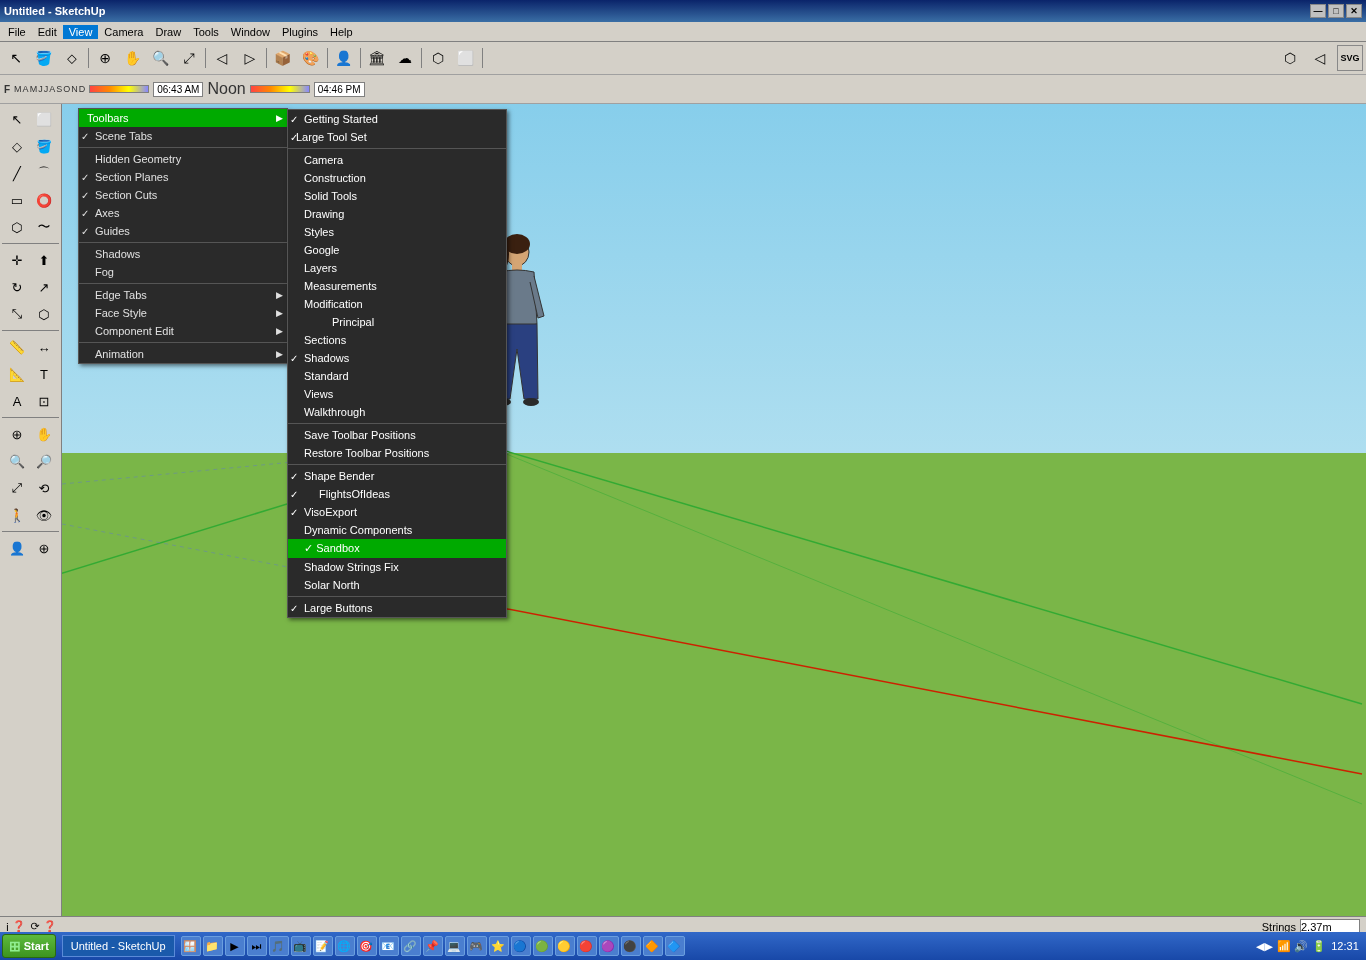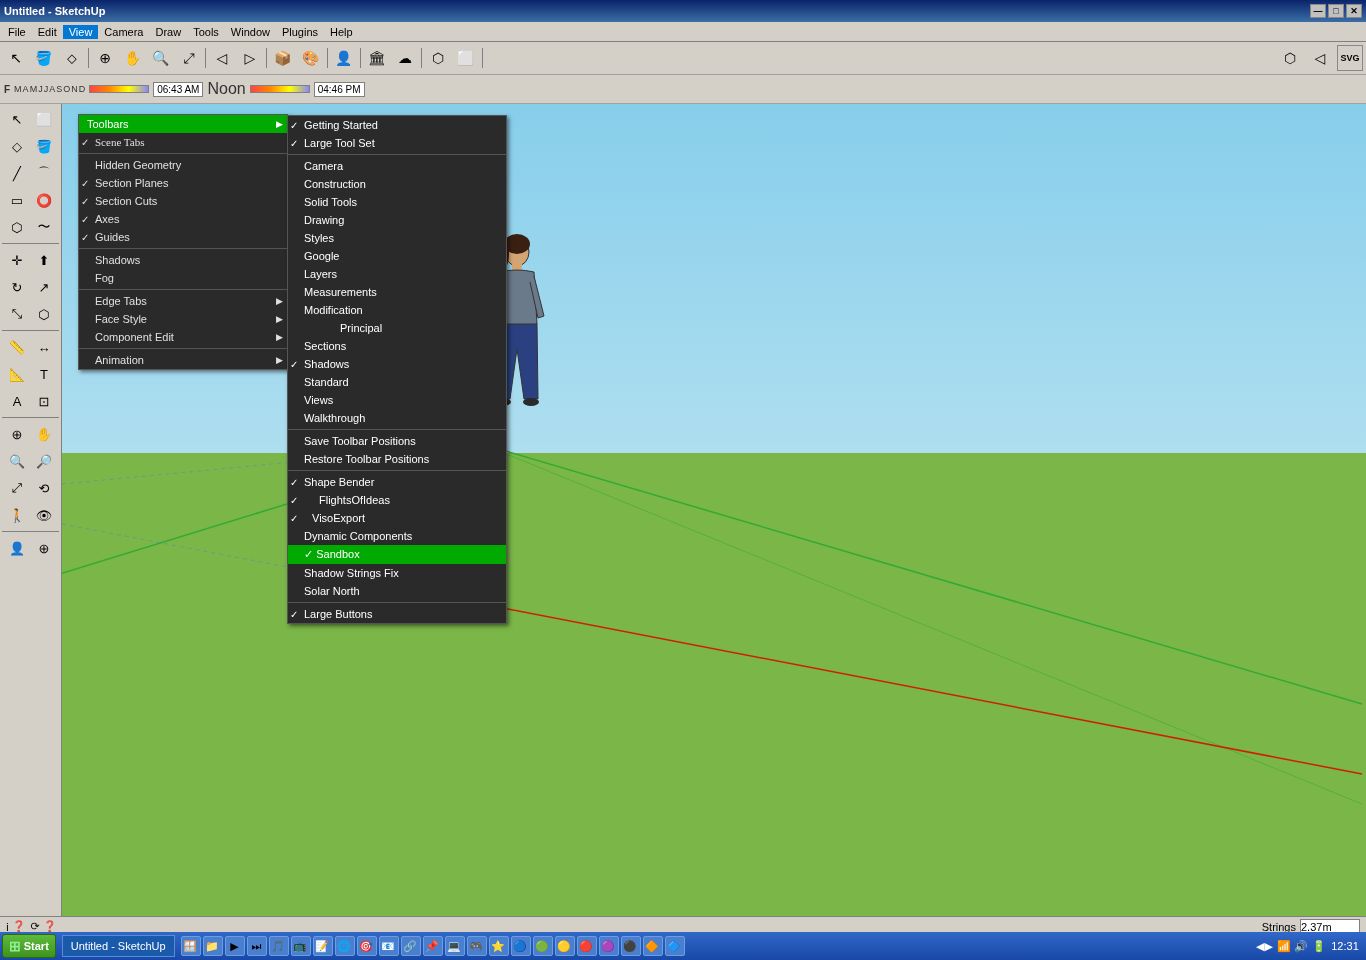--- a/index.html
+++ b/index.html
@@ -453,33 +453,33 @@
       <path d="M52 42 L62 82 L56 84 L48 48" fill="#6a7a8a" stroke="#333" stroke-width="1"></path>
 
       <path d="M15 90 L14 165 L28 165 L35 115 L42 165 L56 165 L55 90 Z" fill="#2a4080" stroke="#333" stroke-width="1"></path>
 
       <ellipse cx="21" cy="168" rx="8" ry="4" fill="#2a2a2a"></ellipse>
 
       <ellipse cx="49" cy="168" rx="8" ry="4" fill="#2a2a2a"></ellipse>
     </svg>
   </div>
 
-  <div id="menu-overlay" style="position:absolute;top:10px;left:0;z-index:1000;display:flex;border-radius:12px;">
+  <div id="menu-overlay" style="position:absolute;top:4px;left:0;z-index:1000;display:flex;border-radius:12px;">
 
     <div class="dropdown-menu" style="margin-left:78px;width:210px;">
 
       <div class="dropdown-item has-arrow" style="background:#00aa00;color:white;">
         <span>Toolbars</span>
 
         <div class="submenu" style="top:0;left:100%;width:220px;">
           <div class="dropdown-item has-check">
             <span style="margin-left:8px;">Getting Started</span>
           </div>
           <div class="dropdown-item has-check">
-            <span style="margin-left:8px;">Large Tool Set</span>
+            <span style="">Large Tool Set</span>
           </div>
           <div class="dropdown-separator"></div>
           <div class="dropdown-item">
             <span style="margin-left:8px;">Camera</span>
           </div>
           <div class="dropdown-item">
             <span style="margin-left:8px;">Construction</span>
           </div>
           <div class="dropdown-item">
             <span style="margin-left:8px;">Solid Tools</span>
@@ -496,21 +496,21 @@
           <div class="dropdown-item">
             <span style="margin-left:8px;">Layers</span>
           </div>
           <div class="dropdown-item">
             <span style="margin-left:8px;">Measurements</span>
           </div>
           <div class="dropdown-item">
             <span style="margin-left:8px;">Modification</span>
           </div>
           <div class="dropdown-item">
-            <span style="margin-left:24px;padding-left:20px;">Principal</span>
+            <span style="margin-left:16px;padding-left:20px;">Principal</span>
           </div>
           <div class="dropdown-item">
             <span style="margin-left:8px;">Sections</span>
           </div>
           <div class="dropdown-item has-check">
             <span style="margin-left:8px;">Shadows</span>
           </div>
           <div class="dropdown-item">
             <span style="margin-left:8px;">Standard</span>
           </div>
@@ -528,42 +528,42 @@
             <span style="margin-left:8px;">Restore Toolbar Positions</span>
           </div>
           <div class="dropdown-separator"></div>
           <div class="dropdown-item has-check">
             <span style="margin-left:8px;">Shape Bender</span>
           </div>
           <div class="dropdown-item has-check">
             <span style="margin-left:8px;padding-left:15px;">FlightsOfIdeas</span>
           </div>
           <div class="dropdown-item has-check">
-            <span style="margin-left:16px;">VisoExport</span>
+            <span style="margin-left:8px;">VisoExport</span>
           </div>
           <div class="dropdown-item">
             <span style="margin-left:8px;">Dynamic Components</span>
           </div>
           <div class="dropdown-item" style="background:#00aa00;color:white;">
             <span style="margin-left:8px;color:white;">✓ Sandbox</span>
           </div>
           <div class="dropdown-item">
             <span style="margin-left:8px;">Shadow Strings Fix</span>
           </div>
           <div class="dropdown-item">
             <span style="margin-left:8px;">Solar North</span>
           </div>
           <div class="dropdown-separator"></div>
           <div class="dropdown-item has-check">
             <span style="margin-left:8px;">Large Buttons</span>
           </div>
         </div>
       </div>
       <div class="dropdown-item has-check">
-        <span style="margin-left:8px;font-family:Liberation Serif, serif;">Scene Tabs</span>
+        <span style="margin-left:8px;">Scene Tabs</span>
       </div>
       <div class="dropdown-separator"></div>
       <div class="dropdown-item">
         <span style="margin-left:8px;">Hidden Geometry</span>
       </div>
       <div class="dropdown-item has-check">
         <span style="margin-left:8px;">Section Planes</span>
       </div>
       <div class="dropdown-item has-check">
         <span style="margin-left:8px;">Section Cuts</span>

